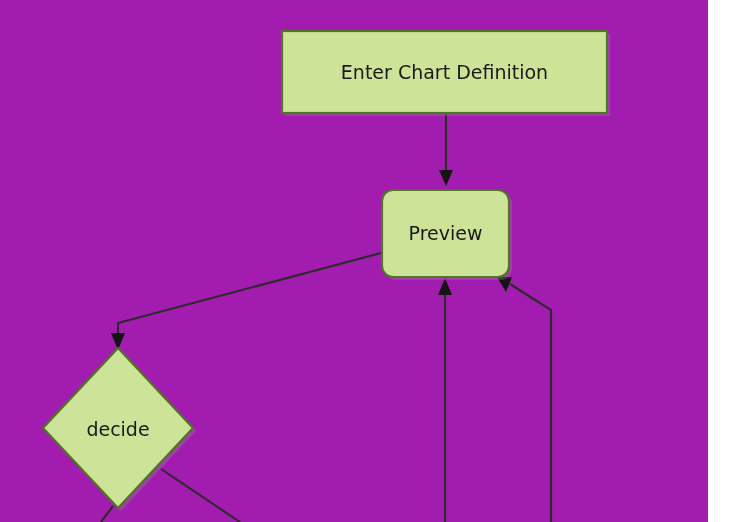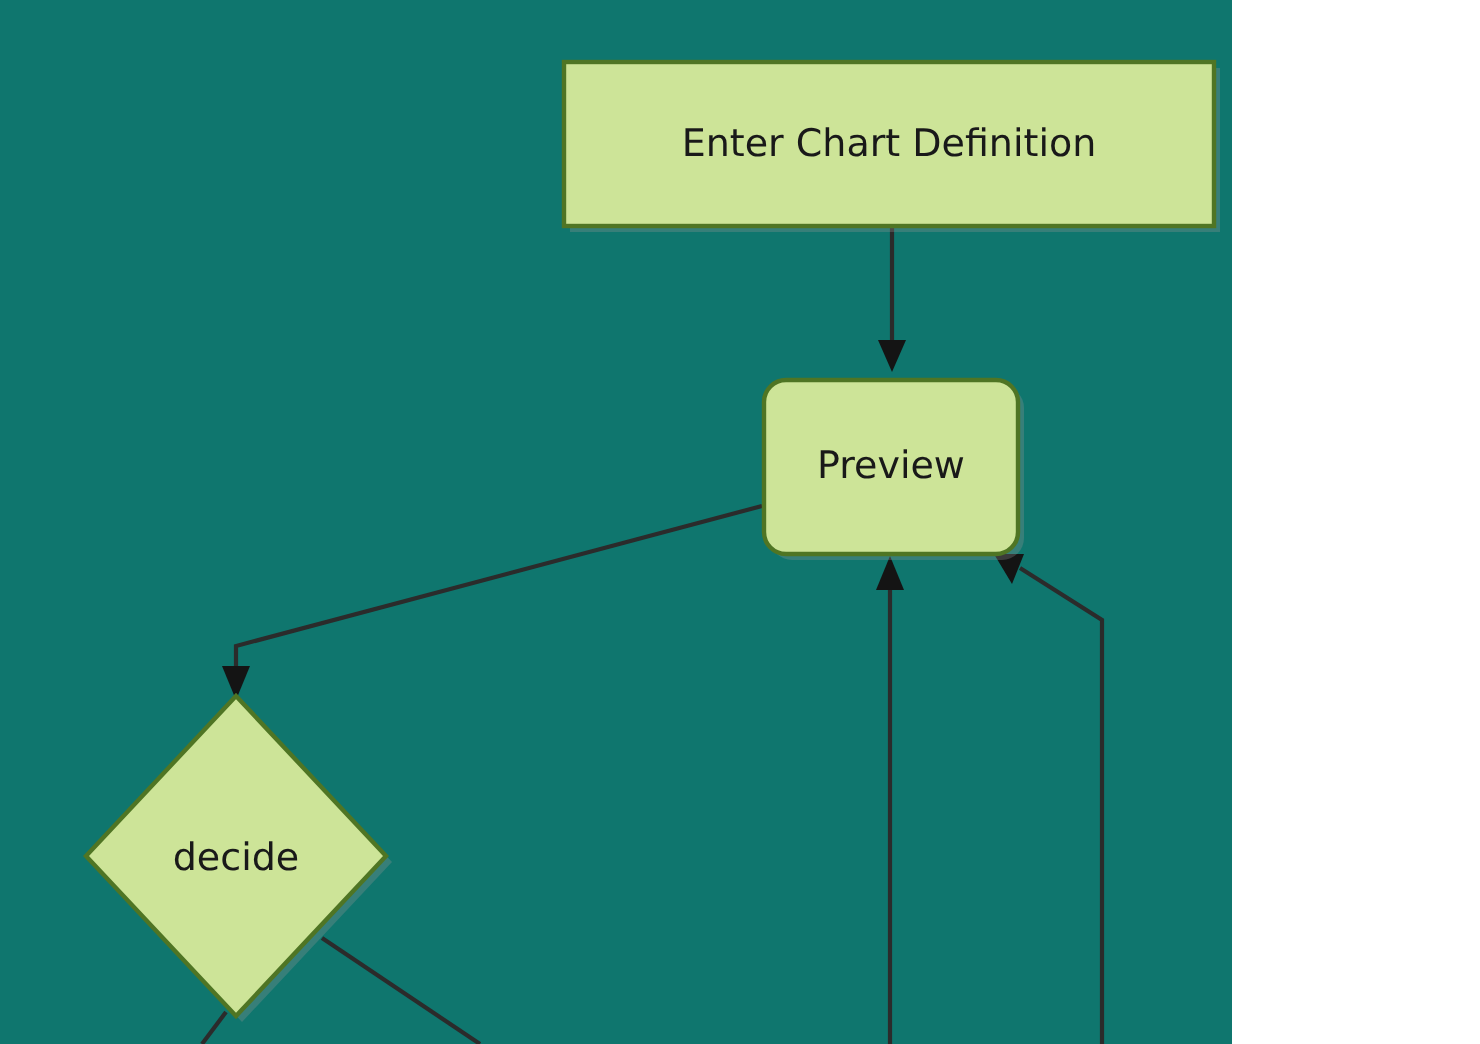--- a/index.html
+++ b/index.html
@@ -5,23 +5,23 @@
   html, body {
     margin: 0;
     padding: 0;
     background: #ffffff;
   }
   body {
     font-family: "DejaVu Sans", "Liberation Sans", sans-serif;
   }
   #flowchart-canvas {
     position: relative;
-    width: 616px;
+    width: 708px;
     height: 522px;
-    background: #0f766e;
+    background: #a21caf;
     overflow: hidden;
   }
   #flowchart-svg {
     position: absolute;
     top: 0;
     left: 0;
     width: 740px;
     height: 522px;
     display: block;
   }

